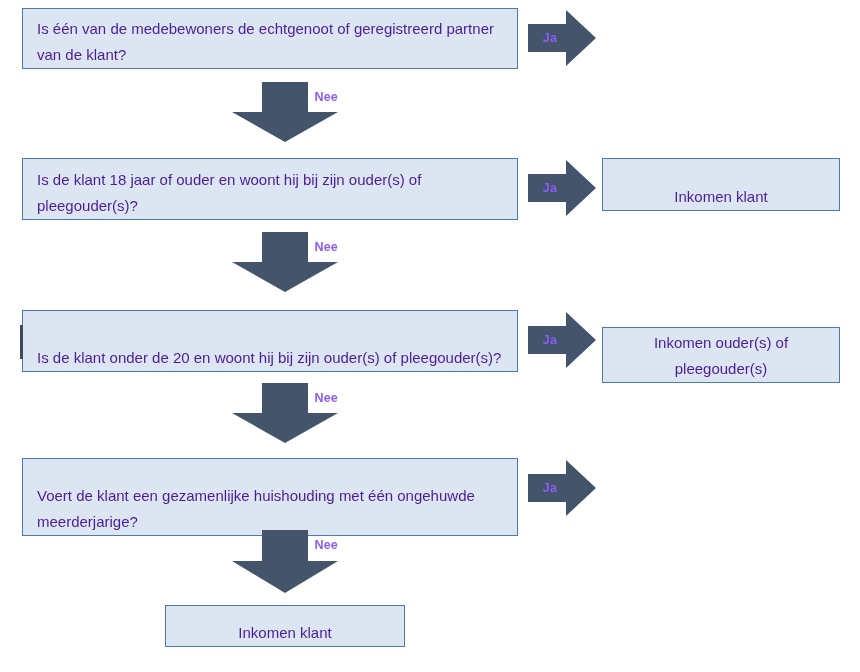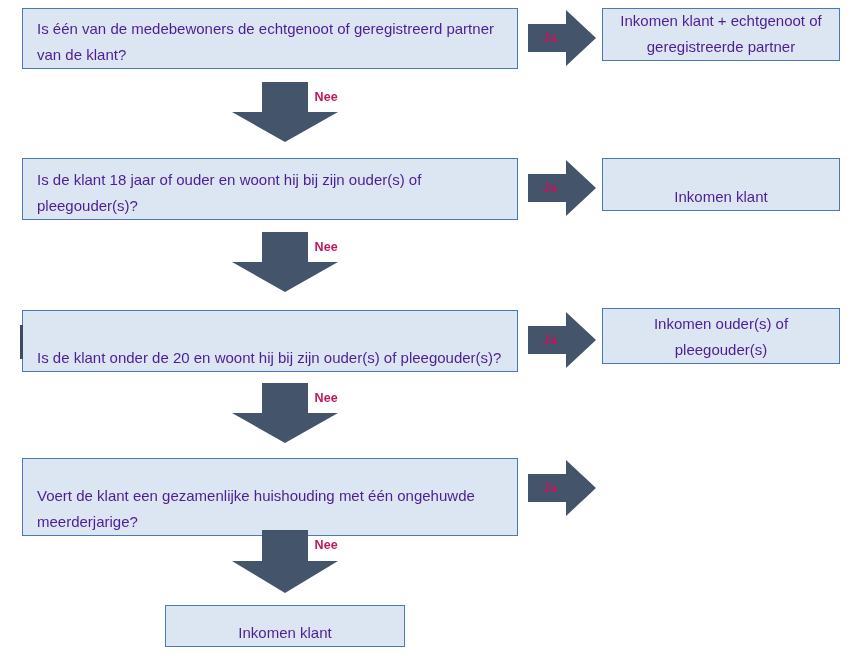--- a/index.html
+++ b/index.html
@@ -61,21 +61,21 @@
   
   .arrow {
     position: absolute;
   }
   .arrow svg {
     display: block;
     overflow: visible;
   }
   .arrow-label {
     position: absolute;
-    color: #be185d;
+    color: #8b5cf6;
     font-weight: bold;
     font-size: 12.5px;
     line-height: 1;
     letter-spacing: 0.2px;
     white-space: nowrap;
     pointer-events: none;
   }
 
   
   .arrow-down .arrow-label {
@@ -104,23 +104,20 @@
     <span class="box-text">Is één van de medebewoners de echtgenoot of geregistreerd partner van de klant?</span>
   </div>
 
   <div class="arrow arrow-right" style="left:528px; top:10px; width:68px; height:56px;">
     <svg width="68" height="56" viewBox="0 0 68 56" aria-hidden="true">
       <polygon points="0,14 38,14 38,0 68,28 38,56 38,42 0,42" fill="#44546a"></polygon>
     </svg>
     <span class="arrow-label">Ja</span>
   </div>
 
-  <div class="fc-box outcome" style="left:602px; top:8px; width:238px; height:53px;">
-    <span class="box-text">Inkomen klant + echtgenoot of geregistreerde partner</span>
-  </div>
 
   <div class="arrow arrow-down" style="left:232px; top:82px; width:106px; height:60px;">
     <svg width="106" height="60" viewBox="0 0 106 60" aria-hidden="true">
       <polygon points="30,0 76,0 76,30 106,30 53,60 0,30 30,30" fill="#44546a"></polygon>
     </svg>
     <span class="arrow-label">Nee</span>
   </div>
 
   <div class="fc-box decision" style="left:22px; top:158px; width:496px; height:62px;">
     <span class="box-text">Is de klant 18 jaar of ouder en woont hij bij zijn ouder(s) of pleegouder(s)?</span>
@@ -149,21 +146,21 @@
   </div>
   <div class="edge-artifact"></div>
 
   <div class="arrow arrow-right" style="left:528px; top:312px; width:68px; height:56px;">
     <svg width="68" height="56" viewBox="0 0 68 56" aria-hidden="true">
       <polygon points="0,14 38,14 38,0 68,28 38,56 38,42 0,42" fill="#44546a"></polygon>
     </svg>
     <span class="arrow-label">Ja</span>
   </div>
 
-  <div class="fc-box outcome" style="left:602px; top:308px; width:238px; height:56px;">
+  <div class="fc-box outcome" style="left:602px; top:327px; width:238px; height:56px;">
     <span class="box-text">Inkomen ouder(s) of pleegouder(s)</span>
   </div>
 
   <div class="arrow arrow-down" style="left:232px; top:383px; width:106px; height:60px;">
     <svg width="106" height="60" viewBox="0 0 106 60" aria-hidden="true">
       <polygon points="30,0 76,0 76,30 106,30 53,60 0,30 30,30" fill="#44546a"></polygon>
     </svg>
     <span class="arrow-label">Nee</span>
   </div>
 

